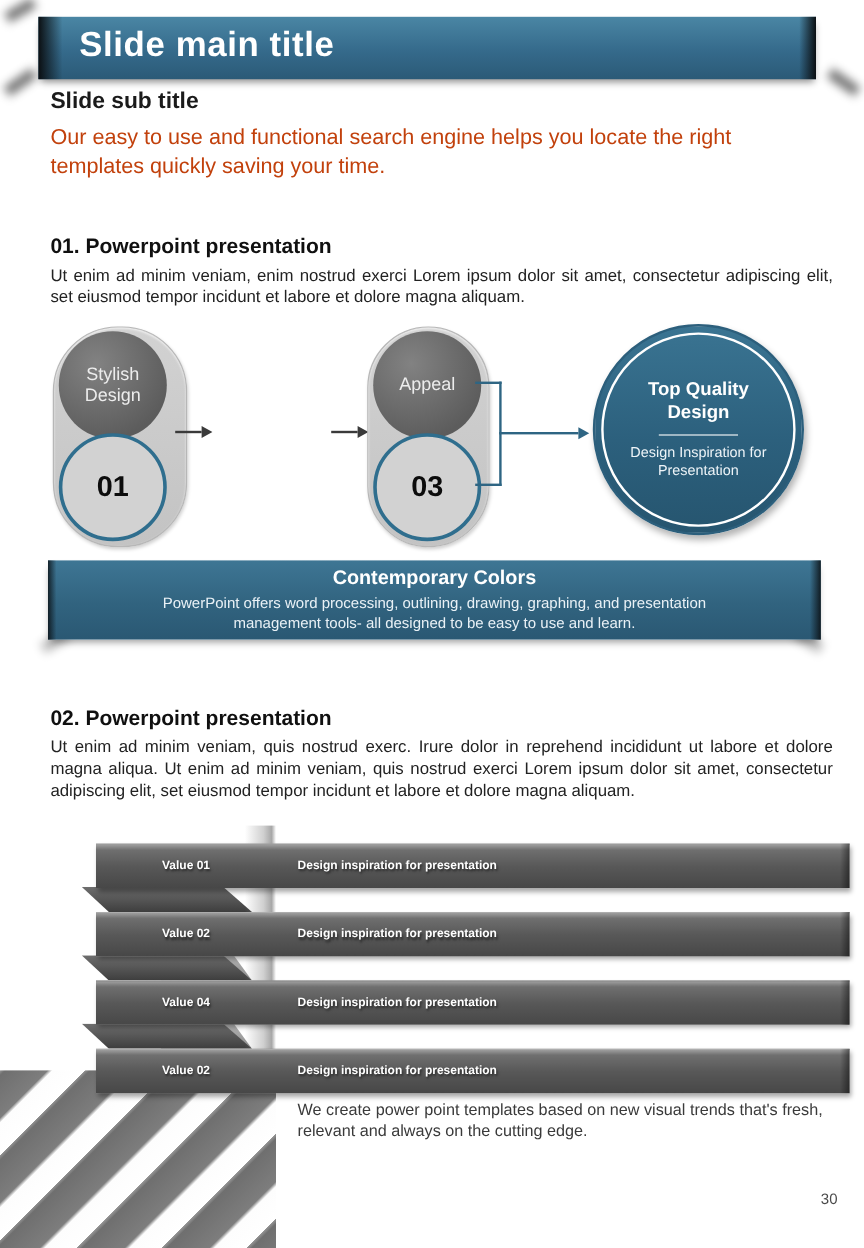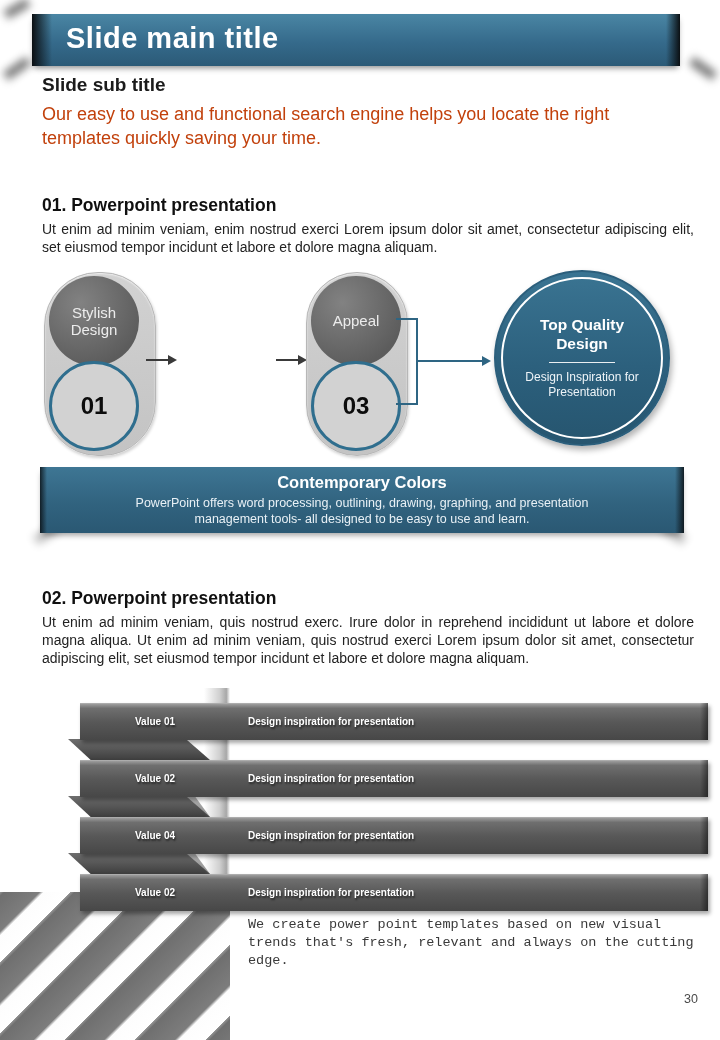--- a/index.html
+++ b/index.html
@@ -112,21 +112,21 @@
   }
   .fold1{top:739px;} .fold2{top:796px;} .fold3{top:853px;}
   .fold.lite{left:120px; width:90px; background:linear-gradient(180deg,#b5b5b5,#8a8a8a); z-index:1;}
   
   .ribbons{
     position:absolute; left:0; top:892px; width:230px; height:148px; overflow:hidden; z-index:2;
     background:repeating-linear-gradient(135deg,
       #969696 0px, #6f6f6f 3px, #7d7d7d 28px, #fdfdfd 31px, #ffffff 50px);
   }
   
-  .note{position:absolute; left:248px; top:916px; width:462px; font-size:13.5px; line-height:1.35; color:#3a3a3a; z-index:4;font-family:Liberation Mono, monospace;}
+  .note{position:absolute; left:248px; top:916px; width:462px; font-size:13.5px; line-height:1.35; color:#3a3a3a; z-index:4;}
   .pagenum{position:absolute; left:684px; top:992px; font-size:12.5px; color:#4a4a4a;}
 </style>
 </head>
 <body>
 
 <div class="page">
 
   <div class="curl" style="left:4px; top:4px; width:26px; transform:rotate(-30deg);"></div>
   <div class="curl" style="left:3px; top:64px; width:28px; transform:rotate(-35deg);"></div>
   <div class="curl" style="right:3px; top:64px; width:28px; transform:rotate(35deg);"></div>

